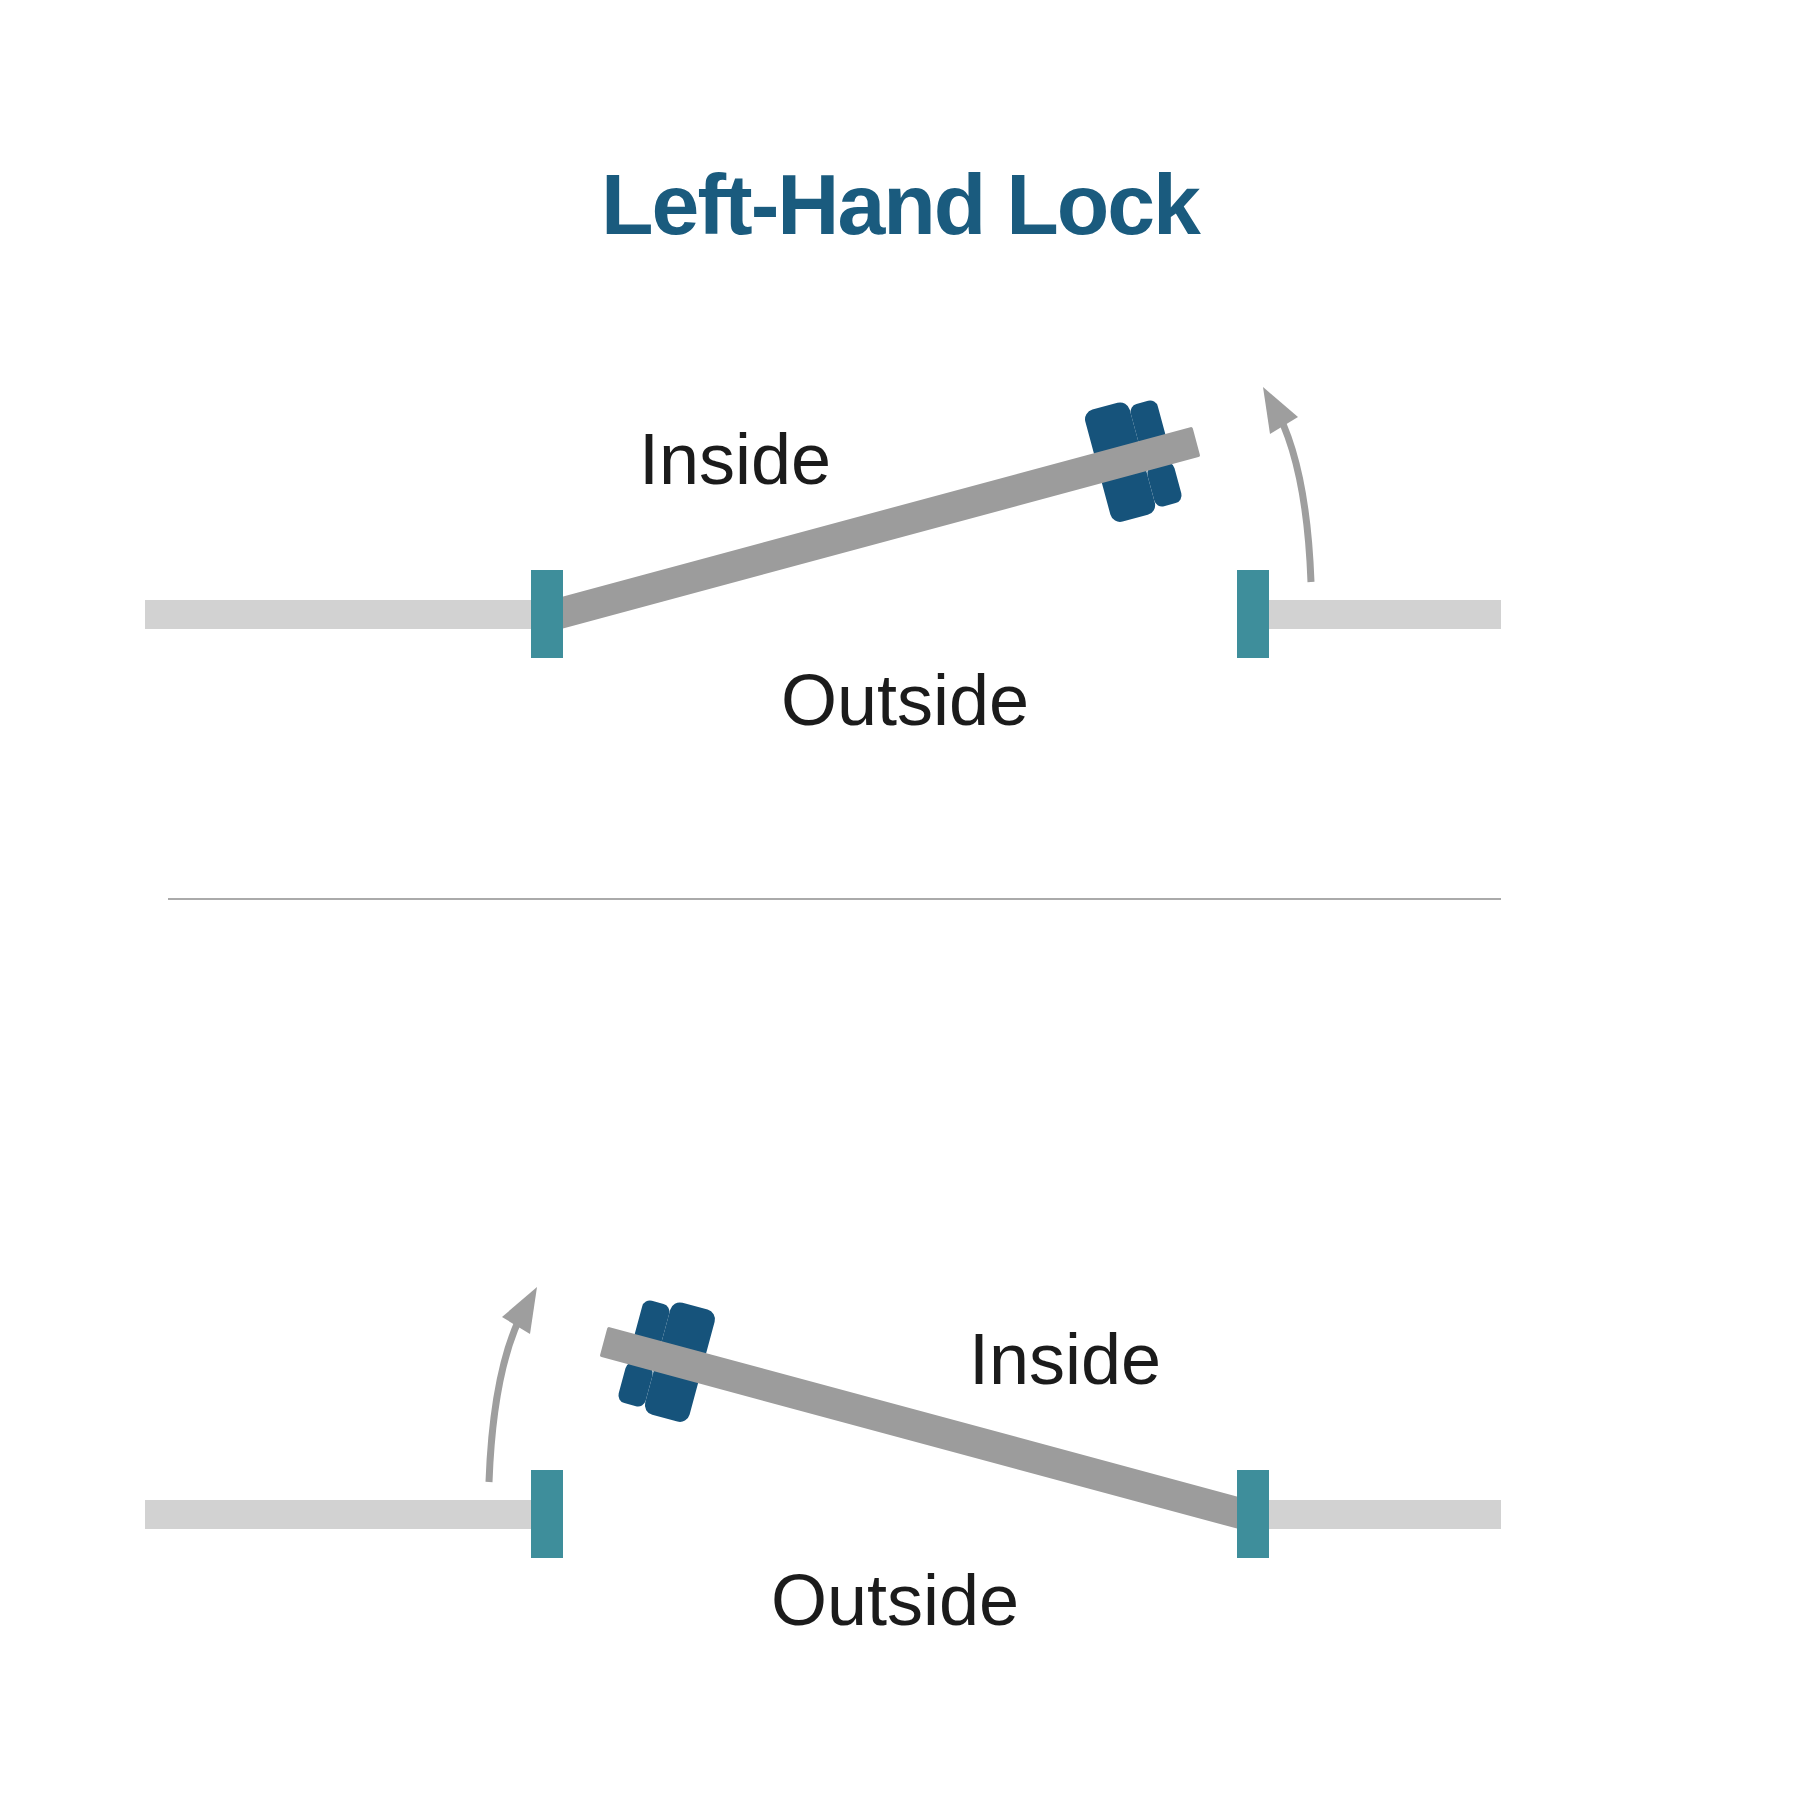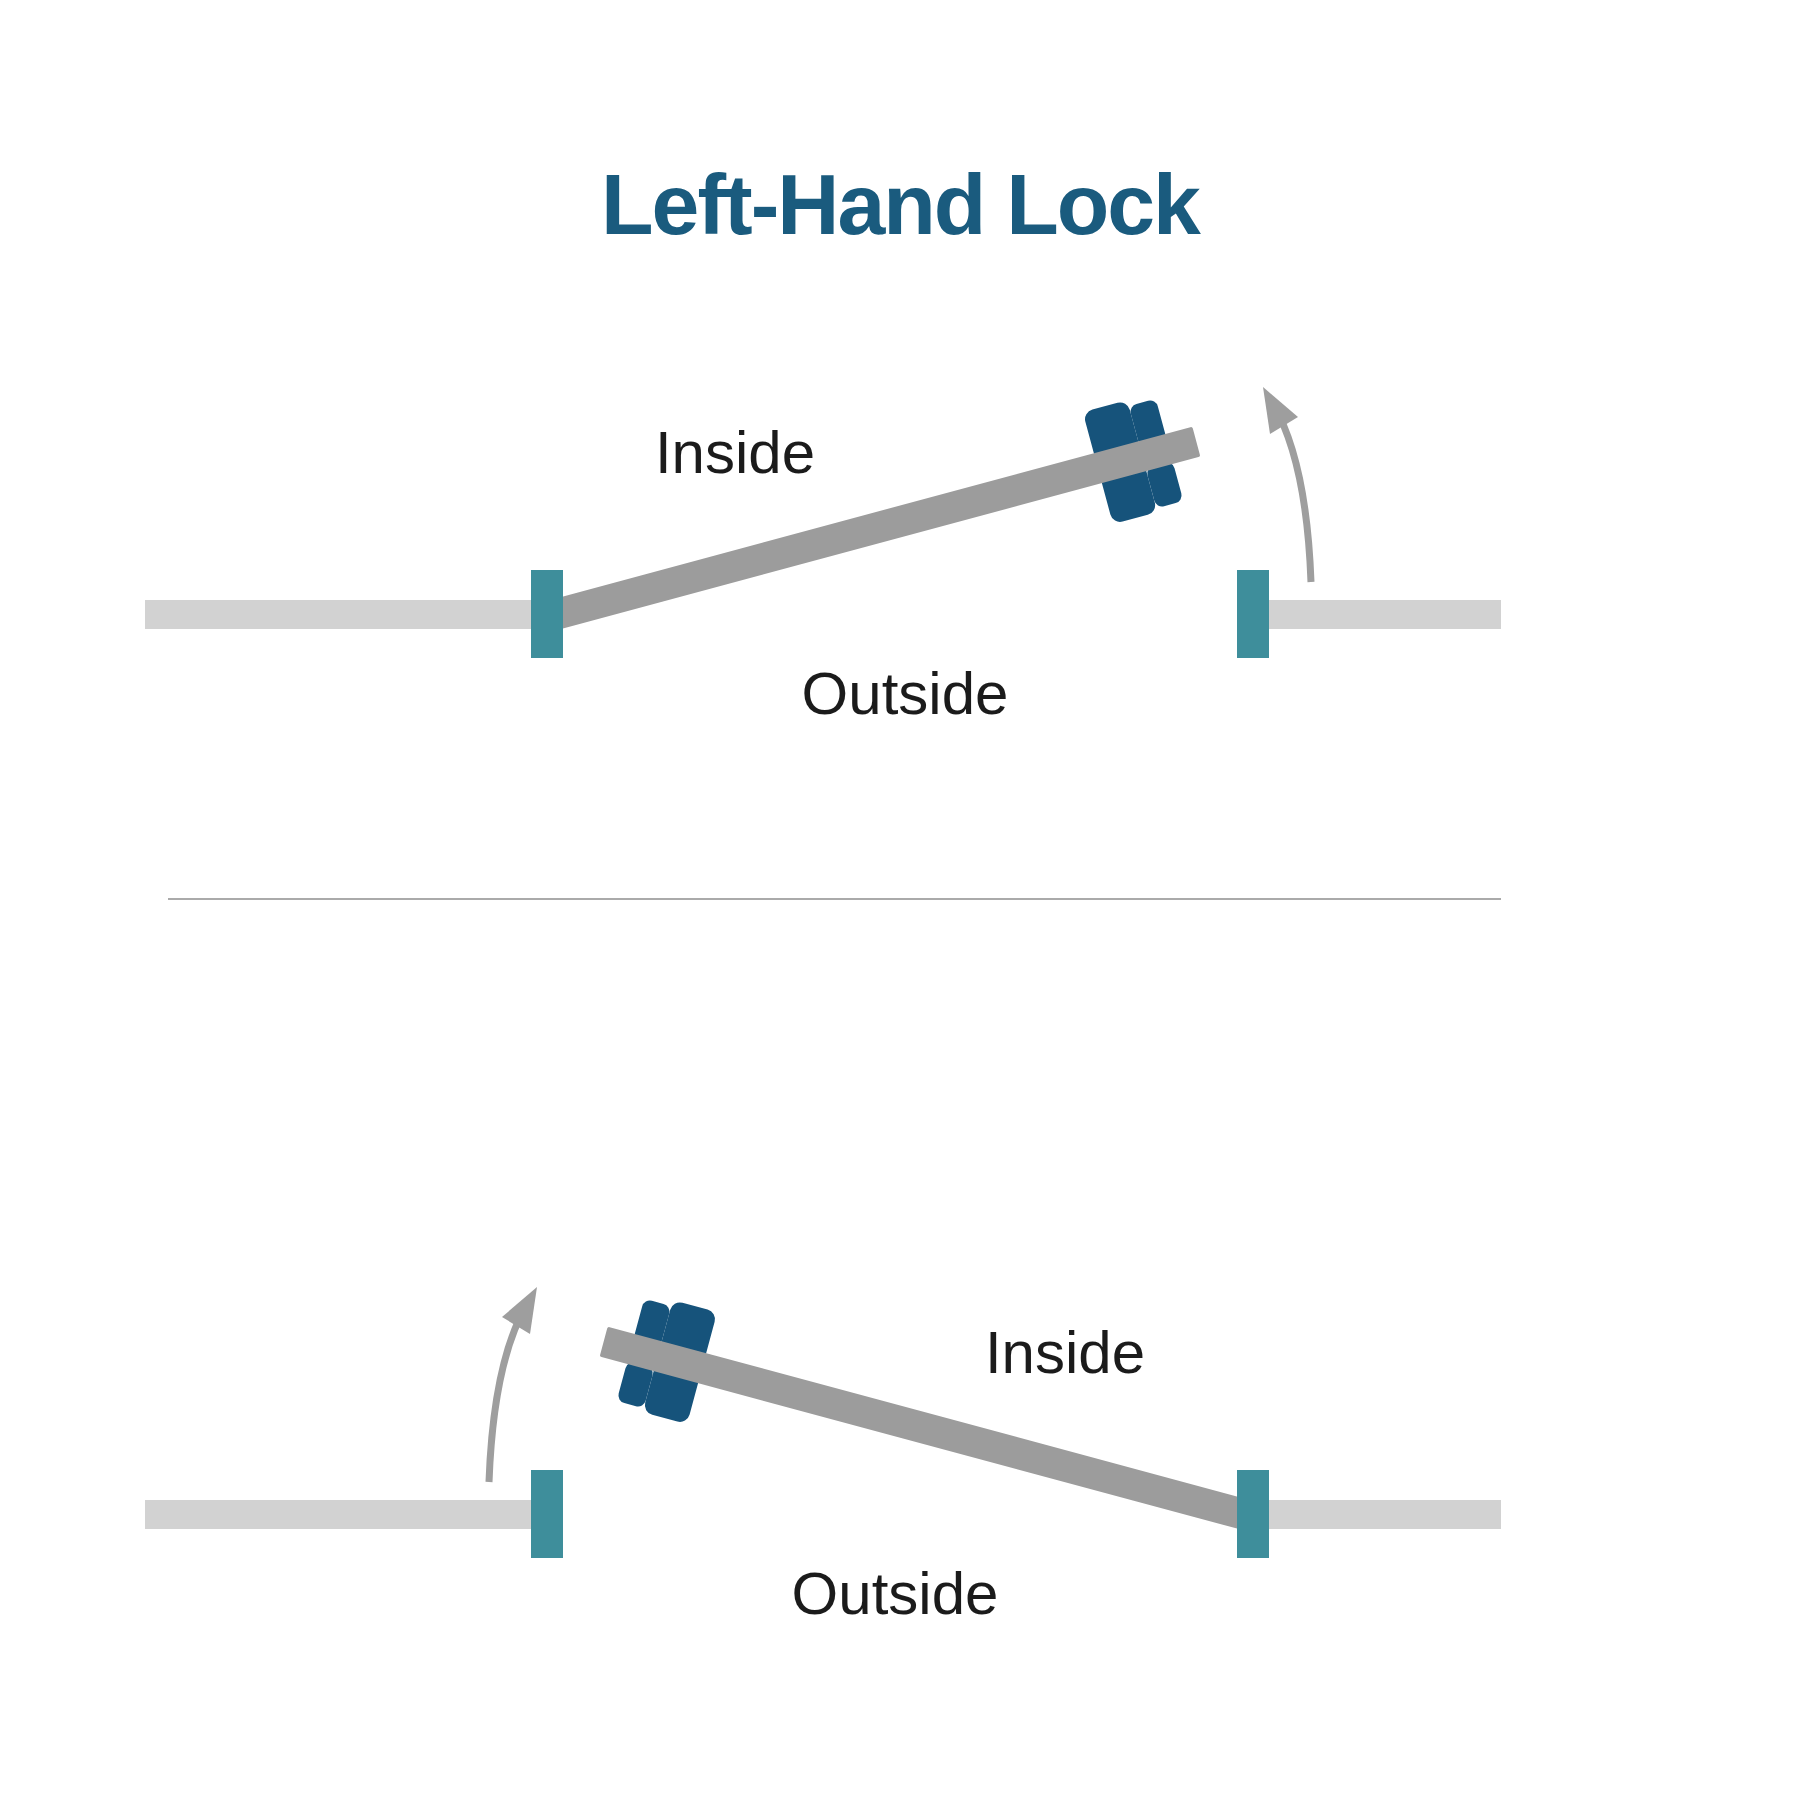--- a/index.html
+++ b/index.html
@@ -32,21 +32,21 @@
     letter-spacing: -2px;
     line-height: 1;
     color: #1A5B7E;
     white-space: nowrap;
   }
   #title-left  { top: 161px; }
   #title-right { top: 1064px; }
   .side-label {
     position: absolute;
     transform: translateX(-50%);
-    font-size: 60px;
+    font-size: 72px;
     line-height: 1;
     color: #1B1B1B;
     white-space: nowrap;
   }
   #inside-1  { left: 735px;  top: 423px;  }
   #outside-1 { left: 905px;  top: 664px;  }
   #inside-2  { left: 1065px; top: 1323px; }
   #outside-2 { left: 895px;  top: 1564px; }
   #divider {
     position: absolute;

